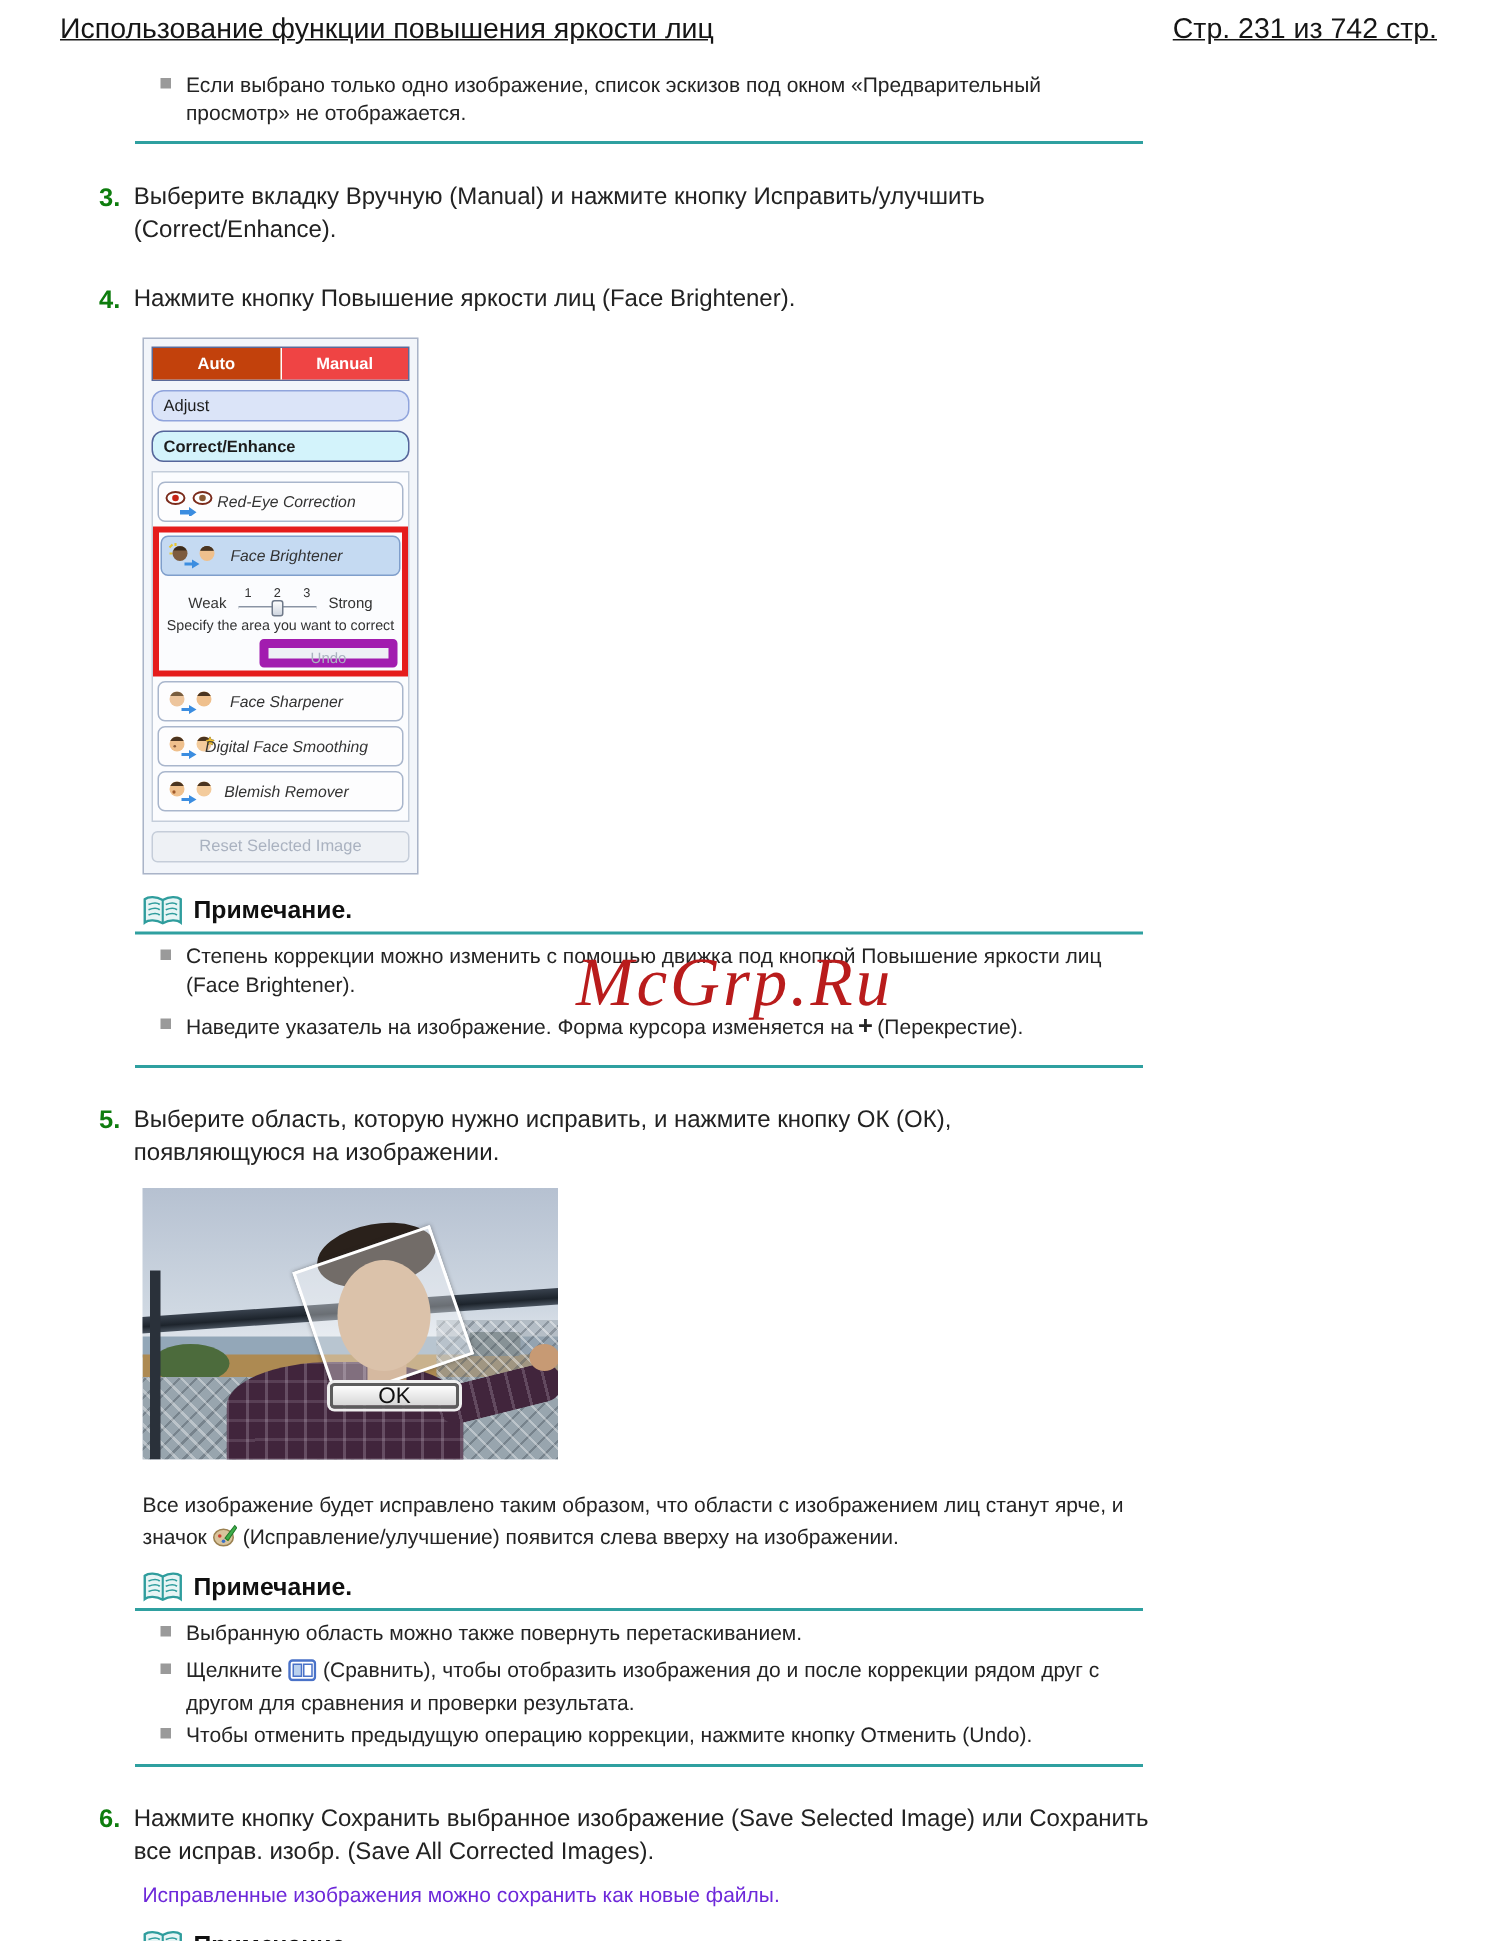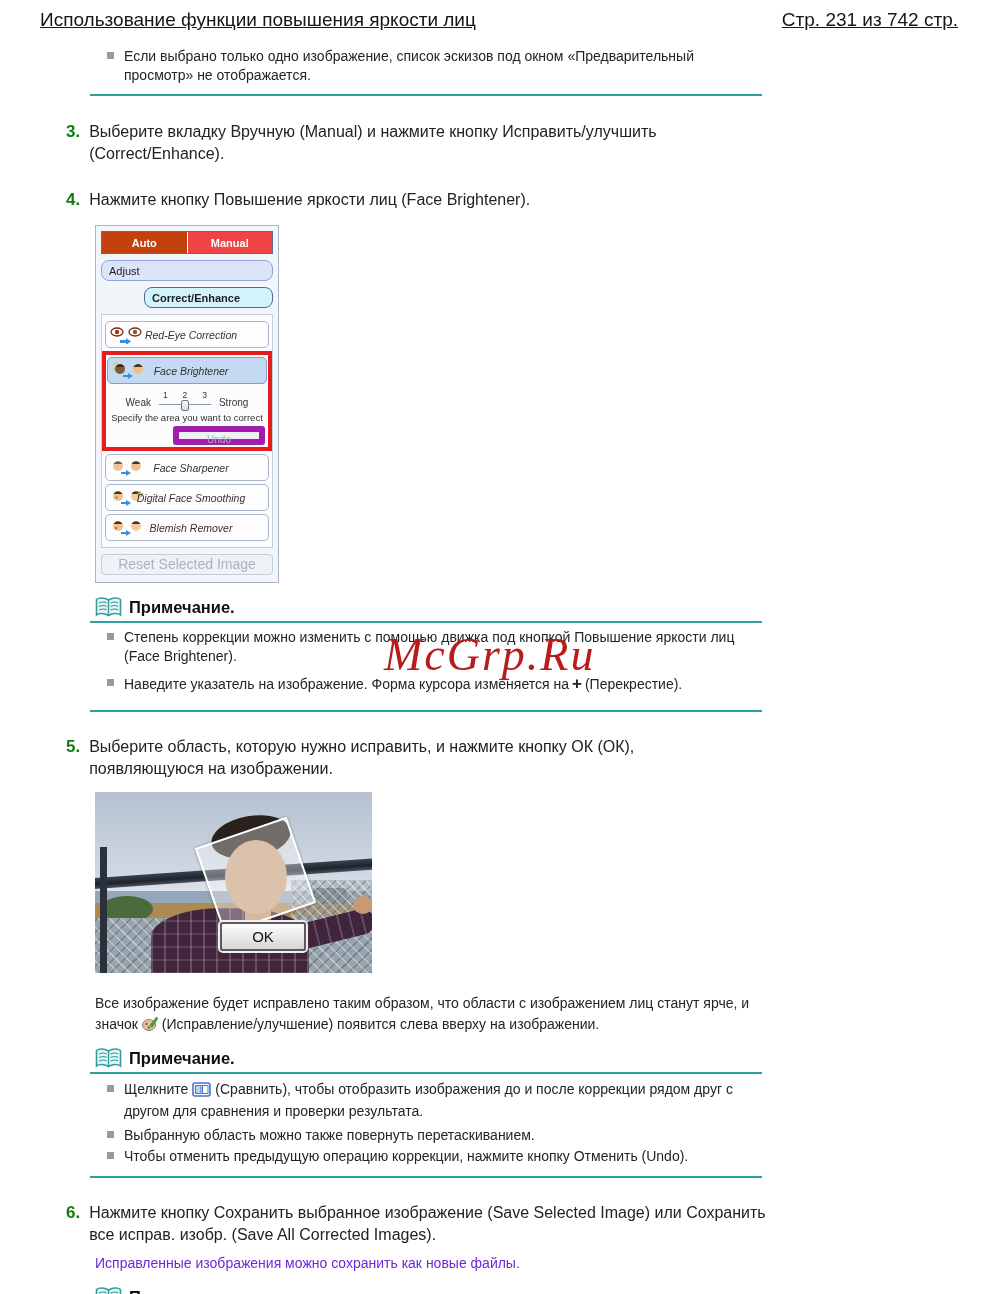--- a/index.html
+++ b/index.html
@@ -31,21 +31,21 @@
   .panel { position:relative; margin:14px 0 0 95px; width:184px; background:#f2f5fa;
            border:1px solid #aab4c8; padding:5px 5px 7px; }
   .tabs { display:flex; height:23px; border:1px solid #5a6a9a; background:#fff; }
   .tab { flex:1; display:flex; align-items:center; justify-content:center;
          font-size:11px; font-weight:bold; color:#fff; }
   .tab-auto { background:#c2410c; border-right:1px solid #fff; }
   .tab-manual { background:#ef4444; }
   .soft-btn { height:21px; display:flex; align-items:center; padding-left:7px; font-size:11px;
               color:#1c1c1c; border-radius:8px; margin-top:6px; }
   .adjust { background:#dbe4f8; border:1px solid #90a4dc; }
-  .correct { background:#d3f3fb; border:1px solid #55659a; font-weight:bold;margin-left:43px; }
+  .correct { background:#d3f3fb; border:1px solid #55659a; font-weight:bold; }
   .tool-list { margin-top:6px; background:#fbfcfe; border:1px solid #c4cdda; padding:3px 3px; }
   .tool-btn { position:relative; height:27px; display:flex; align-items:center;
               background:#fdfdfe; border:1px solid #a9b6cc; border-radius:5px; margin:3px 0; }
   .tool-btn .ticon { flex:0 0 42px; display:flex; justify-content:center; }
   .tool-btn .tlabel { flex:1; text-align:center; margin-left:-34px; font-size:10.5px; color:#333;font-style:italic; }
   .tool-sel { background:#c5daf2; border-color:#7f9ecb; }
   .red-frame { border:4px solid #e51c1c; margin:1px -3px; padding:0 1px 2px; }
   .slider-block { padding:3px 2px 0; }
   .slider-row { display:flex; align-items:flex-end; justify-content:center; gap:8px; }
   .sl-label { font-size:10px; color:#333; padding-bottom:2px; }
@@ -53,21 +53,21 @@
   .sl-ticks { display:flex; justify-content:space-between; padding:0 4px; font-size:8.5px; color:#333; }
   .sl-track { position:relative; height:10px; }
   .sl-line { position:absolute; top:4px; left:0; right:0; height:2px; background:#8a94a4; border-bottom:1px solid #fff; }
   .sl-thumb { position:absolute; left:22px; top:0; width:8px; height:11px; background:linear-gradient(#fdfdfd,#cfd6e0);
               border:1px solid #707a8a; border-radius:2px; }
   .sl-caption { margin-top:2px; text-align:center; font-size:9.5px; color:#333; }
   .undo-row { display:flex; justify-content:flex-end; margin-top:3px; }
   .undo-btn { width:92px; height:19px; background:#eef1f5; border:6px solid #a21caf; border-radius:3px;
               color:#aab2c0; font-size:10px; text-align:center; line-height:15px; }
   .reset-btn { height:21px; margin-top:6px; background:#eef1f5; border:1px solid #c5cdd9; border-radius:4px;
-               color:#aab2c0; font-size:14px; text-align:center; line-height:19px; }
+               color:#aab2c0; font-size:11px; text-align:center; line-height:19px; }
 
   
   .watermark { position:absolute; left:384px; top:628px; font-family:"Liberation Serif", serif;
                font-style:italic; font-weight:normal; font-size:46px; color:#b91c1c; letter-spacing:2px; z-index:5; }
 
   
   .photo { position:relative; margin:12px 0 0 95px; width:277px; height:181px; overflow:hidden;
            background:linear-gradient(#b6c1d1 0%, #cfd8e2 45%, #dde3ea 55%); }
   .ph-water { position:absolute; left:0; top:99px; width:100%; height:14px; background:#93a7b8; }
   .ph-shore { position:absolute; left:0; top:111px; width:100%; height:16px; background:#ad8a52; }
@@ -89,21 +89,21 @@
   .ph-arm { position:absolute; left:196px; top:124px; width:84px; height:26px; background:#41253c;
     transform:rotate(-14deg); border-radius:12px;
     background-image:repeating-linear-gradient(90deg, rgba(230,220,235,.2) 0 2px, transparent 2px 12px); }
   .ph-hand { position:absolute; left:258px; top:104px; width:20px; height:18px; background:#c79a74; border-radius:50%; }
   .ph-hair { position:absolute; left:116px; top:24px; width:80px; height:42px; background:#2a211b;
              border-radius:50%; transform:rotate(-10deg); }
   .ph-face { position:absolute; left:130px; top:48px; width:62px; height:74px; background:#c9a37e; border-radius:50%; }
   .ph-neck { position:absolute; left:150px; top:112px; width:26px; height:16px; background:#bf9570; }
   .ph-sel { position:absolute; left:112px; top:38px; width:97px; height:91px; transform:rotate(-19deg);
             border:2px solid #fff; background:rgba(255,255,255,.34); box-shadow:0 0 3px rgba(40,40,40,.45); }
-  .ph-ok { position:absolute; left:125px; top:130px; width:86px; height:29px; background:linear-gradient(#fdfdfd,#d6d6d6);
+  .ph-ok { position:absolute; left:125px; top:130px; width:86px; height:17px; background:linear-gradient(#fdfdfd,#d6d6d6);
            border:2px solid #5c5c5c; border-radius:3px; box-shadow:0 0 0 2px #efefef; display:flex;
            align-items:center; justify-content:center; font-size:15px; color:#111; }
 
   
   .para { margin-left:95px; font-size:14px; line-height:21px; color:#242424; }
   .inline-ic { display:inline-block; vertical-align:-3px; margin:0 4px; }
   .cross { font-weight:bold; font-size:17px; padding:0 3px; }
 
   .sub-para { margin:9px 0 0 95px; font-size:14px; color:#6d28d9; }
 </style>
@@ -307,31 +307,31 @@
     <svg width="27" height="21" viewBox="0 0 27 21">
       <path d="M13.5 3 C9 .5 4 .5 1.5 2.5 L1.5 18 C4 16 9 16 13.5 18.5 C18 16 23 16 25.5 18 L25.5 2.5 C23 .5 18 .5 13.5 3 Z" fill="#e7f5f5" stroke="#2f9d9d" stroke-width="1.6"></path>
       <path d="M13.5 3 L13.5 18.5" stroke="#2f9d9d" stroke-width="1.4"></path>
       <path d="M4 6 C7 4.8 10 4.8 11.5 6 M4 9.5 C7 8.3 10 8.3 11.5 9.5 M4 13 C7 11.8 10 11.8 11.5 13 M15.5 6 C18.5 4.8 21.5 4.8 23 6 M15.5 9.5 C18.5 8.3 21.5 8.3 23 9.5 M15.5 13 C18.5 11.8 21.5 11.8 23 13" stroke="#2f9d9d" stroke-width="1.1" fill="none"></path>
     </svg>
     <span class="note-title">Примечание.</span>
   </div>
   <hr class="rule note-rule">
 
   <div class="bullets">
+    <div class="b-item">
+      <span class="b-sq"></span>
+      <span>Выбранную область можно также повернуть перетаскиванием.</span>
+    </div>
     <div class="b-item" style="margin-top:6px;">
       <span class="b-sq"></span>
       <span style="width:640px;"><span>Щелкните</span><span class="inline-ic"><svg width="19" height="15" viewBox="0 0 19 15">
               <rect x="1" y="1" width="17" height="13" rx="2" fill="#fff" stroke="#4a72c8" stroke-width="1.6"></rect>
               <rect x="3.5" y="3.5" width="5.5" height="8" fill="#b9d0ee" stroke="#4a72c8" stroke-width="1"></rect>
               <rect x="10.5" y="3.5" width="5.5" height="8" fill="#fff" stroke="#4a72c8" stroke-width="1"></rect>
             </svg></span><span>(Сравнить), чтобы отобразить изображения до и после коррекции рядом друг с другом для сравнения и проверки результата.</span></span>
-    </div>
-    <div class="b-item">
-      <span class="b-sq"></span>
-      <span>Выбранную область можно также повернуть перетаскиванием.</span>
     </div>
     <div class="b-item" style="margin-top:2px;">
       <span class="b-sq"></span>
       <span>Чтобы отменить предыдущую операцию коррекции, нажмите кнопку Отменить (Undo).</span>
     </div>
   </div>
   <hr class="rule" style="margin-top:10px;">
 
   <div class="step" style="margin-top:24px;">
     <span class="step-num">6.</span>

